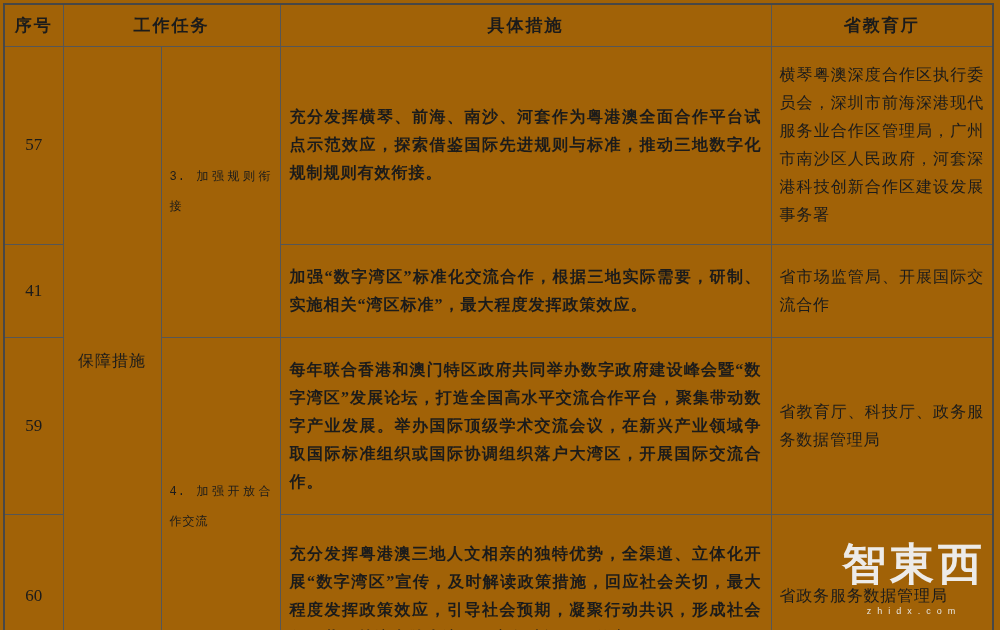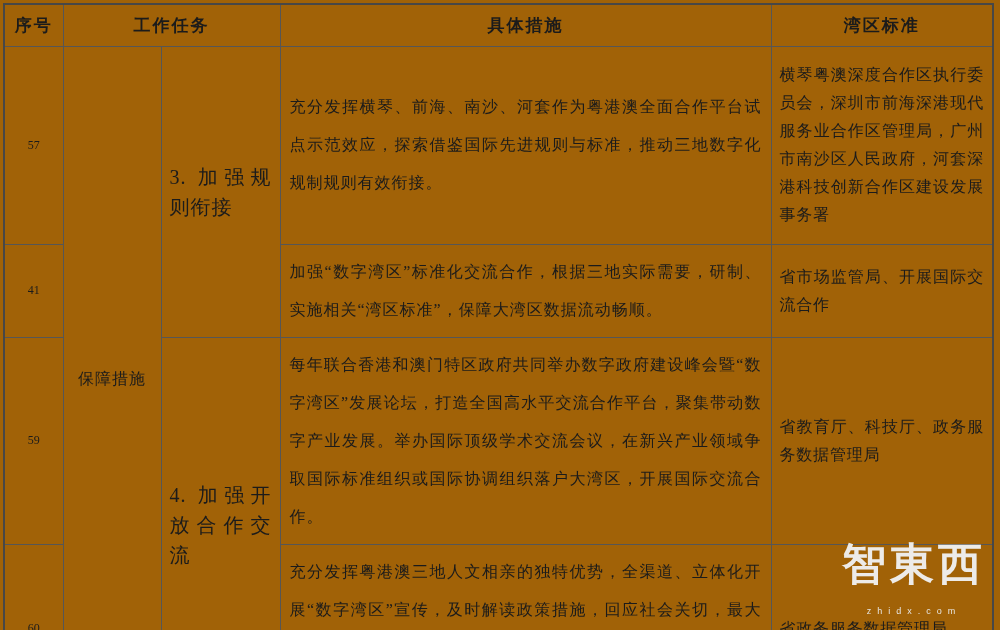--- a/index.html
+++ b/index.html
@@ -16,31 +16,33 @@
   .doc-table th, .doc-table td {
     border: 1.5px solid #565656;
     vertical-align: middle;
     background: transparent;
   }
   .doc-table th {
     font-family: "Liberation Sans", "DejaVu Sans", sans-serif;
     font-weight: bold; font-size: 17px; letter-spacing: 2px;
     text-align: center; height: 42px;
   }
-  td.num-cell { text-align: center; font-size: 12px; }
+  td.num-cell { text-align: center; font-size: 17px; }
   td.group-cell { text-align: center; font-size: 16px; letter-spacing: 1px; }
   td.task-cell {
-    font-size: 20px; letter-spacing: 1px; line-height: 30px;
+    font-size: 12px; letter-spacing: 1px; line-height: 30px;
     text-align: justify; text-justify: inter-character;
     padding: 6px 8px;
+    font-family: Liberation Mono, monospace;
   }
   td.measure-cell {
-    font-size: 16px; letter-spacing: 1px; line-height: 38px;
+    font-size: 16px; letter-spacing: 1px; line-height: 28px;
     text-align: justify; text-justify: inter-character;
-    padding: 8px 9px;
+    padding: 18px 9px;
+    font-weight: bold;
   }
   td.dept-cell {
     font-size: 16px; letter-spacing: 0.8px; line-height: 28px;
     text-align: justify; text-justify: inter-character;
     padding: 10px 8px;
   }
   tr.r57 { height: 198px; }
   tr.r58 { height: 80px; }
   tr.r59 { height: 139px; }
   tr.r60 { height: 164px; }
@@ -70,34 +72,34 @@
       <col style="width:98px">
       <col style="width:119px">
       <col style="width:491px">
       <col style="width:222px">
     </colgroup>
     <thead>
       <tr>
         <th>序号</th>
         <th colspan="2">工作任务</th>
         <th>具体措施</th>
-        <th>湾区标准</th>
+        <th>省教育厅</th>
       </tr>
     </thead>
     <tbody>
       <tr class="r57">
         <td class="num-cell">57</td>
         <td class="group-cell" rowspan="4">保障措施</td>
         <td class="task-cell" rowspan="2">3. 加强规则衔接</td>
         <td class="measure-cell">充分发挥横琴、前海、南沙、河套作为粤港澳全面合作平台试点示范效应，探索借鉴国际先进规则与标准，推动三地数字化规制规则有效衔接。</td>
         <td class="dept-cell">横琴粤澳深度合作区执行委员会，深圳市前海深港现代服务业合作区管理局，广州市南沙区人民政府，河套深港科技创新合作区建设发展事务署</td>
       </tr>
       <tr class="r58">
         <td class="num-cell">41</td>
-        <td class="measure-cell">加强“数字湾区”标准化交流合作，根据三地实际需要，研制、实施相关“湾区标准”，保障大湾区数据流动畅顺。</td>
+        <td class="measure-cell">加强“数字湾区”标准化交流合作，根据三地实际需要，研制、实施相关“湾区标准”，最大程度发挥政策效应。</td>
         <td class="dept-cell">省市场监管局、开展国际交流合作</td>
       </tr>
       <tr class="r59">
         <td class="num-cell">59</td>
         <td class="task-cell" rowspan="2">4. 加强开放合作交流</td>
         <td class="measure-cell">每年联合香港和澳门特区政府共同举办数字政府建设峰会暨“数字湾区”发展论坛，打造全国高水平交流合作平台，聚集带动数字产业发展。举办国际顶级学术交流会议，在新兴产业领域争取国际标准组织或国际协调组织落户大湾区，开展国际交流合作。</td>
         <td class="dept-cell">省教育厅、科技厅、政务服务数据管理局</td>
       </tr>
       <tr class="r60">
         <td class="num-cell">60</td>

